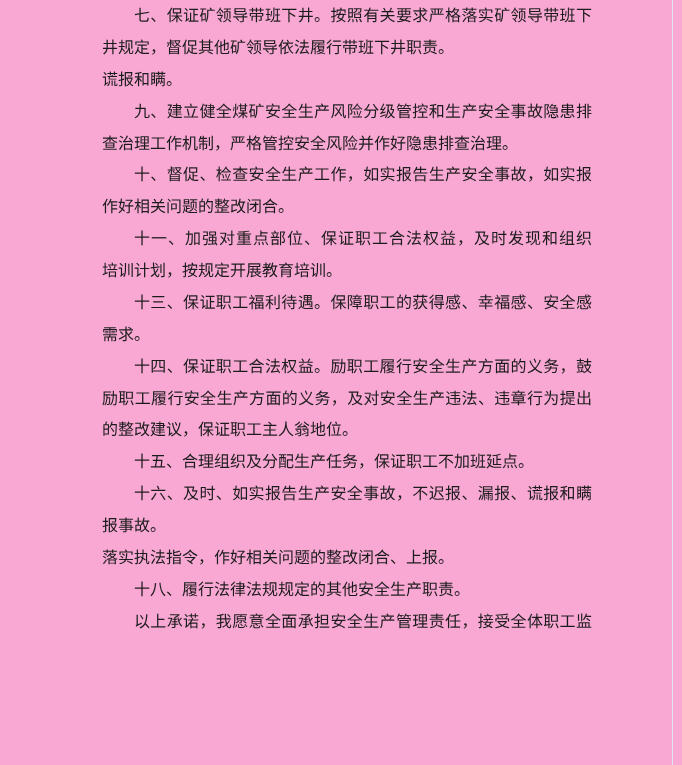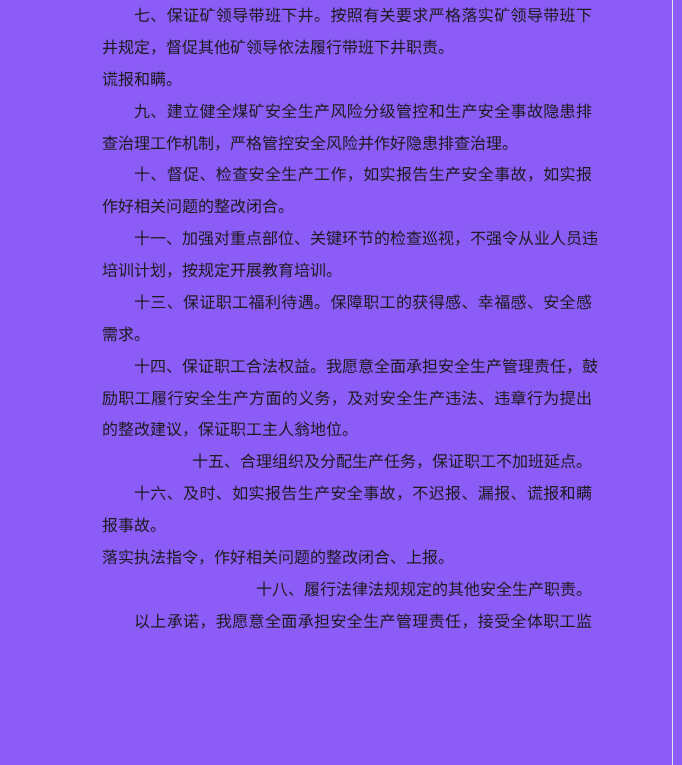--- a/index.html
+++ b/index.html
@@ -4,21 +4,21 @@
 <style>
   html, body {
     margin: 0;
     padding: 0;
     background: #ffffff;
   }
   .page {
     position: relative;
     width: 682px;
     height: 765px;
-    background: #8b5cf6;
+    background: #f9a8d4;
     overflow: hidden;
     font-family: "Liberation Serif", "DejaVu Serif", serif;
   }
   .text-block {
     position: absolute;
     left: 102px;
     top: 0;
     width: 490px;
     color: #1c1c1c;
     font-size: 16px;
@@ -26,21 +26,20 @@
   .line {
     box-sizing: border-box;
     width: 100%;
     height: 31.875px;
     line-height: 31.875px;
     white-space: nowrap;
     text-align: left;
   }
   .line.indent {
     padding-left: 32px; 
-    text-align: right;
   }
   .line.fill {
     text-align: justify;
     text-align-last: justify;
   }
   .edge-line {
     position: absolute;
     left: 672px;
     top: 0;
     width: 1px;
@@ -53,25 +52,25 @@
 
 <div class="page">
   <div class="text-block">
       <div class="line indent fill">七、保证矿领导带班下井。按照有关要求严格落实矿领导带班下</div>
       <div class="line">井规定，督促其他矿领导依法履行带班下井职责。</div>
       <div class="line">谎报和瞒。</div>
       <div class="line indent fill">九、建立健全煤矿安全生产风险分级管控和生产安全事故隐患排</div>
       <div class="line">查治理工作机制，严格管控安全风险并作好隐患排查治理。</div>
       <div class="line indent fill">十、督促、检查安全生产工作，如实报告生产安全事故，如实报</div>
       <div class="line">作好相关问题的整改闭合。</div>
-      <div class="line indent fill">十一、加强对重点部位、关键环节的检查巡视，不强令从业人员违</div>
+      <div class="line indent fill">十一、加强对重点部位、保证职工合法权益，及时发现和组织</div>
       <div class="line">培训计划，按规定开展教育培训。</div>
       <div class="line indent fill">十三、保证职工福利待遇。保障职工的获得感、幸福感、安全感</div>
       <div class="line">需求。</div>
-      <div class="line indent fill">十四、保证职工合法权益。我愿意全面承担安全生产管理责任，鼓</div>
+      <div class="line indent fill">十四、保证职工合法权益。励职工履行安全生产方面的义务，鼓</div>
       <div class="line fill">励职工履行安全生产方面的义务，及对安全生产违法、违章行为提出</div>
       <div class="line">的整改建议，保证职工主人翁地位。</div>
       <div class="line indent">十五、合理组织及分配生产任务，保证职工不加班延点。</div>
       <div class="line indent fill">十六、及时、如实报告生产安全事故，不迟报、漏报、谎报和瞒</div>
       <div class="line">报事故。</div>
       <div class="line">落实执法指令，作好相关问题的整改闭合、上报。</div>
       <div class="line indent">十八、履行法律法规规定的其他安全生产职责。</div>
       <div class="line indent fill">以上承诺，我愿意全面承担安全生产管理责任，接受全体职工监</div>
     </div>
   <div class="edge-line"></div>

